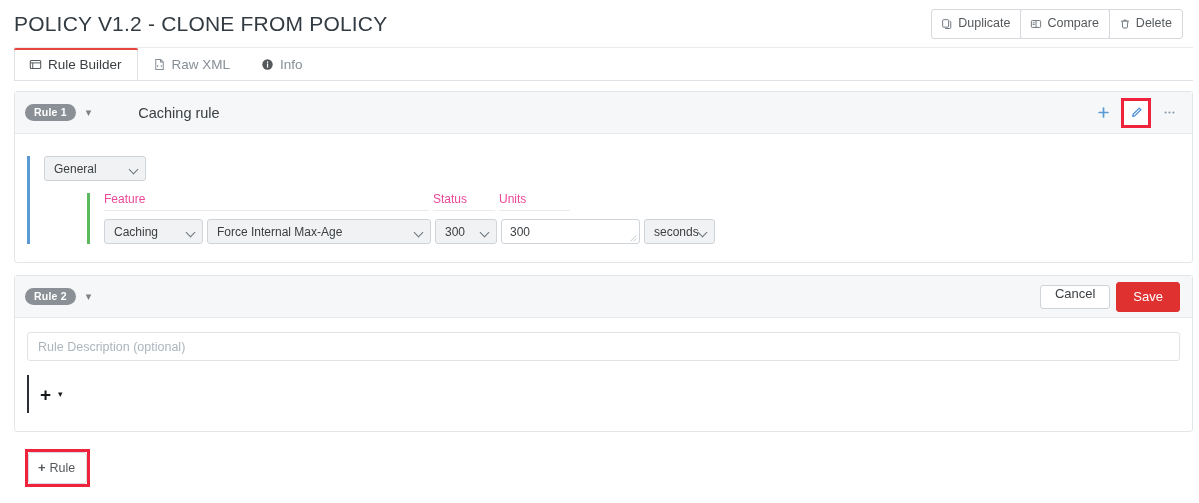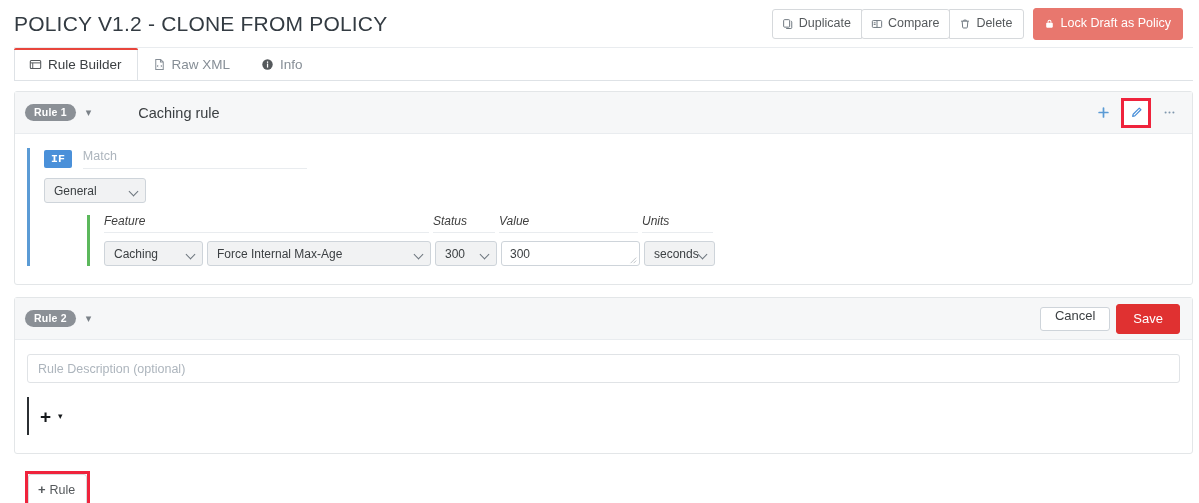--- a/index.html
+++ b/index.html
@@ -230,25 +230,24 @@
   
   .feature-block {
     border-left: 3px solid #5cb85c;
     padding-left: 14px;
     margin-top: 12px;
     margin-left: 43px;
   }
   .labels-row { display: flex; align-items: flex-end; }
   .fld-label {
     font-size: 12px;
-    color: #404040;
+    color: #ec4899;
     border-bottom: 1px solid #e9ecef;
     padding-bottom: 5px;
     line-height: 1;
-    font-style: italic;
   }
   .lbl-feature { width: 325px; }
   .lbl-status  { width: 62px; margin-left: 4px; }
   .lbl-value   { width: 139px; margin-left: 4px; }
   .lbl-units   { width: 71px; margin-left: 4px; }
 
   .inputs-row { display: flex; align-items: flex-start; margin-top: 8px; }
   .grp-status { margin-left: 4px; }
   .grp-units  { margin-left: 4px; }
 
@@ -388,29 +387,20 @@
       <button class="btn">
         <span class="ic">
           <svg viewBox="0 0 16 16" width="12" height="12" fill="none" stroke="#6c757d" stroke-width="1.3">
             <path d="M2.8 4.2h10.4M6.4 4.2V2.8h3.2v1.4M4.2 4.2l.7 8.2a1 1 0 0 0 1 .9h4.2a1 1 0 0 0 1-.9l.7-8.2"></path>
           </svg>
         </span>
         <span>Delete</span>
       </button>
     </div>
 
-    <button class="btn btn-lock">
-      <span class="ic">
-        <svg viewBox="0 0 16 16" width="11" height="11" fill="#ffffff">
-          <rect x="3.2" y="7" width="9.6" height="7" rx="1.2"></rect>
-          <path d="M5.2 7V5.2a2.8 2.8 0 0 1 5.6 0V7h-1.5V5.2a1.3 1.3 0 0 0-2.6 0V7z"></path>
-        </svg>
-      </span>
-      <span>Lock Draft as Policy</span>
-    </button>
   </div>
   <div class="header-rule"></div>
 </div>
 
 <div class="tabs-wrap">
   <div class="tabs">
     <div class="tab active">
       <span class="ic">
         <svg viewBox="0 0 16 16" width="13" height="13" fill="none" stroke="#55595c" stroke-width="1.3">
           <rect x="1.6" y="3" width="12.8" height="10" rx="1.2"></rect>
@@ -471,35 +461,29 @@
               <circle cx="8" cy="8" r="1.25"></circle>
               <circle cx="12.8" cy="8" r="1.25"></circle>
           </svg>
         </span>
       </span>
     </div>
 
     <div class="rule-body">
 
       <div class="if-block">
-        <div class="if-line">
-          <span class="if-tag">IF</span>
-          <span class="match-label">Match</span>
-          <span class="match-fill"></span>
-        </div>
 
         <div class="selects-row">
           <span class="sel w-general">General</span>
         </div>
 
         <div class="feature-block">
           <div class="labels-row">
             <span class="fld-label lbl-feature">Feature</span>
             <span class="fld-label lbl-status">Status</span>
-            <span class="fld-label lbl-value">Value</span>
             <span class="fld-label lbl-units">Units</span>
           </div>
 
           <div class="inputs-row">
             <span class="sel w-caching">Caching</span>
             <span class="sel w-action">Force Internal Max-Age</span>
             <span class="sel w-status grp-status">300</span>
             <span class="txt">
               <span>300</span>
               <span class="grip">

